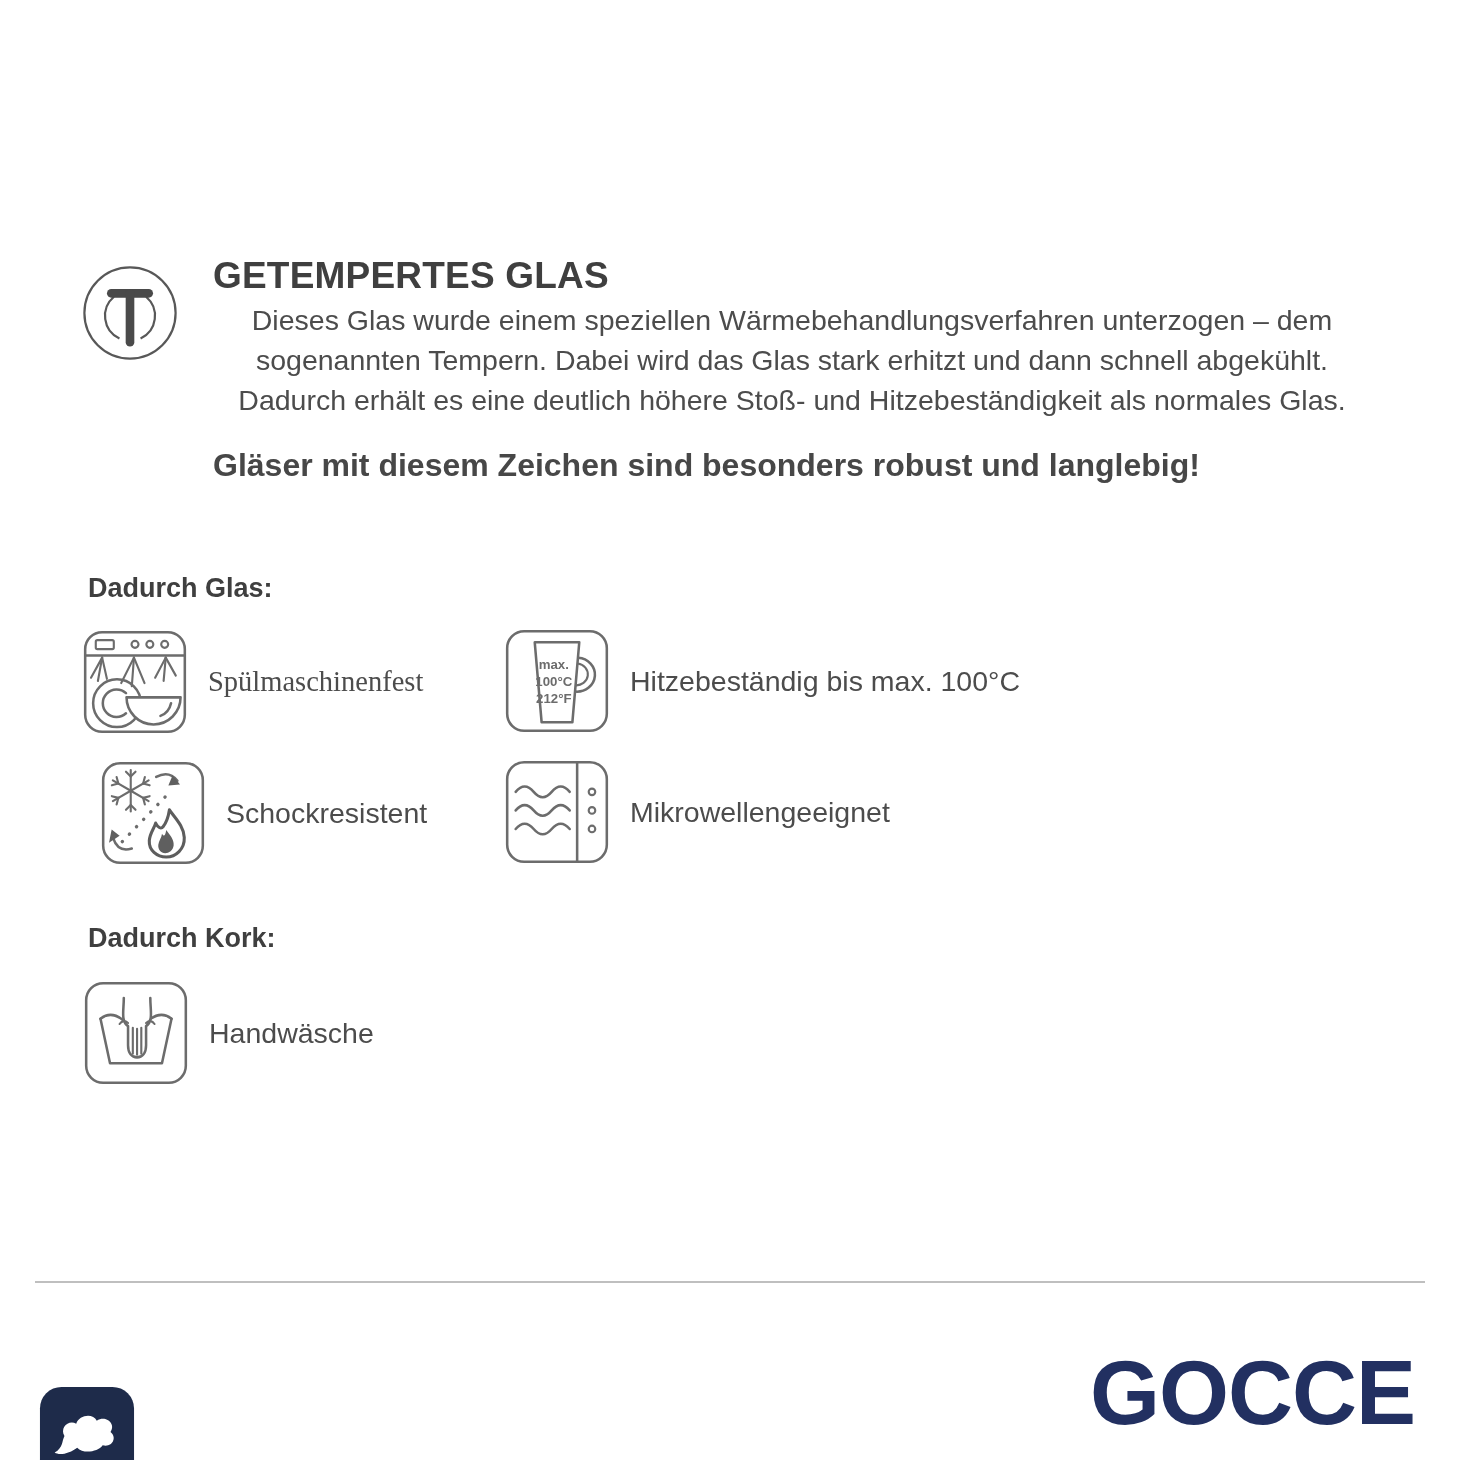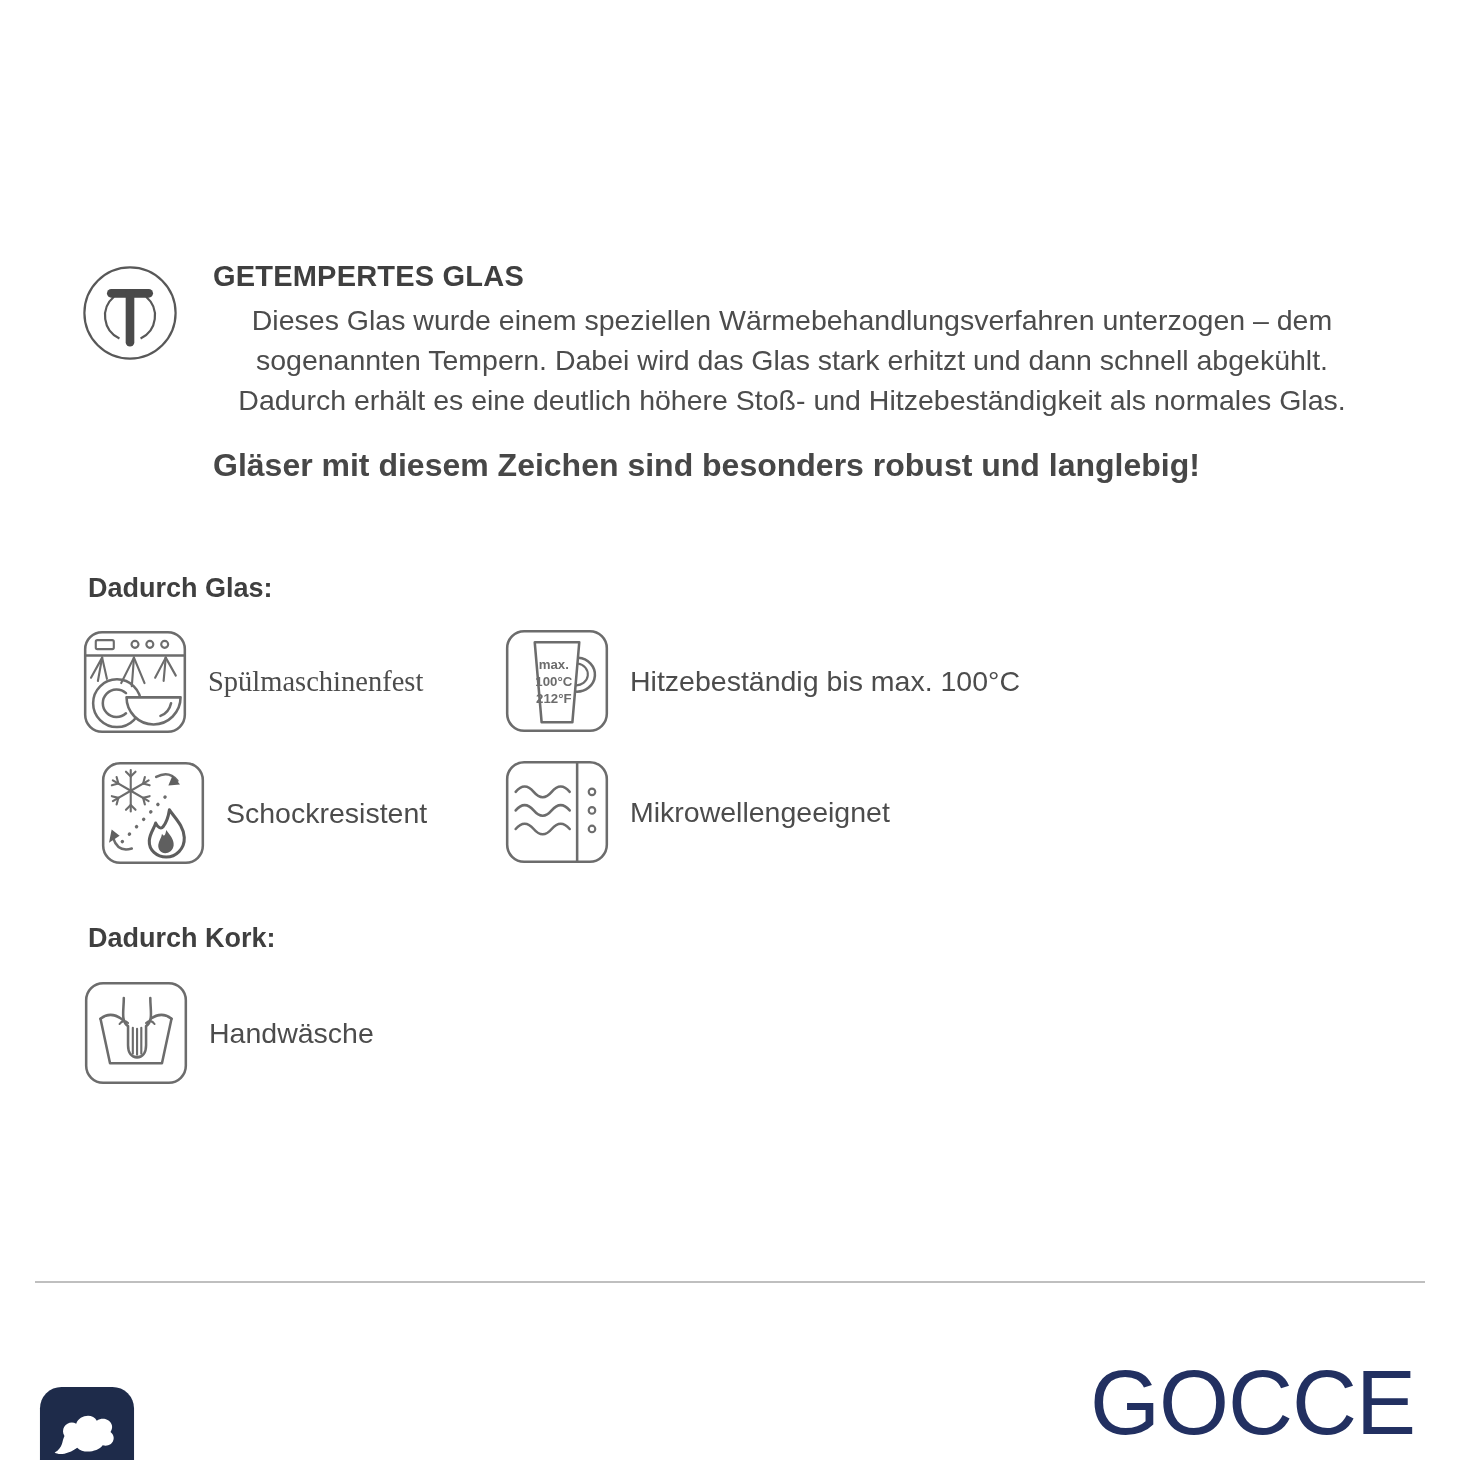--- a/index.html
+++ b/index.html
@@ -6,21 +6,21 @@
   .canvas{
     position:relative;width:1460px;height:1460px;background:var(--background,#ffffff);
     font-family:"Liberation Sans",sans-serif;overflow:hidden;
   }
   
   .t-badge{position:absolute;left:82px;top:265px;width:96px;height:96px;}
   .t-badge .ring{fill:none;stroke:#585858;stroke-width:2.3;}
   .t-badge .tbold{stroke:var(--badge,#4a4a4a);stroke-width:9;stroke-linecap:round;fill:none;}
   .tempered-text{position:absolute;left:213px;top:259px;width:1158px;color:var(--text,#4c4c4c);}
   .tempered-text h2{
-    margin:0 0 7px 0;font-size:29px;line-height:34px;font-weight:bold;
+    margin:0 0 7px 0;font-size:37px;line-height:34px;font-weight:bold;
     color:var(--heading,#3f3f3f);letter-spacing:.2px;
   }
   .tempered-text .body{margin:0;font-size:28.5px;line-height:40px;text-align:center;}
   .tempered-text .emph{margin:27px 0 0 0;font-size:32px;line-height:36px;font-weight:bold;color:#474747;}
   
   .sec{position:absolute;margin:0;font-size:27px;font-weight:bold;color:var(--heading,#3f3f3f);}
   .sec.glas{left:88px;top:573px;}
   .sec.kork{left:88px;top:923px;}
   
   .care-item{position:absolute;display:flex;align-items:center;gap:20px;}
@@ -38,22 +38,22 @@
   #item-shock{left:100px;top:760px;}
   #item-micro{left:504px;top:759px;}
   #item-hand{left:83px;top:980px;}
   
   .divider{position:absolute;left:35px;top:1281px;width:1390px;height:2px;background:var(--divider,#bfbfbf);}
   .brand{position:absolute;left:37px;top:1385px;width:101px;text-align:center;}
   .brand svg{width:100px;height:98px;display:block;}
   .brand .logo-bg{fill:var(--navy,#1e2b4a);}
   .brand-name{margin-top:6px;font-size:16.5px;font-weight:600;letter-spacing:2.2px;
               color:#3e3e3e;white-space:nowrap;}
-  .product-name{position:absolute;left:1090px;top:1342px;font-size:90px;font-weight:400;
-                letter-spacing:-1px;color:var(--product-navy,#223061);white-space:nowrap;margin-top:10px;}
+  .product-name{position:absolute;left:1090px;top:1342px;font-size:90px;font-weight:700;
+                letter-spacing:-1px;color:var(--product-navy,#223061);white-space:nowrap;}
 </style>
 </head>
 <body>
 
 <div class="canvas">
 
   <svg class="t-badge" viewBox="0 0 100 100" aria-hidden="true">
     <circle class="ring" cx="50" cy="50" r="47.5"></circle>
     <path class="ring" d="M33.3,33.1 A26,26 0 0 0 39,76.6"></path>
     <path class="ring" d="M66.7,33.1 A26,26 0 0 1 61,76.6"></path>

